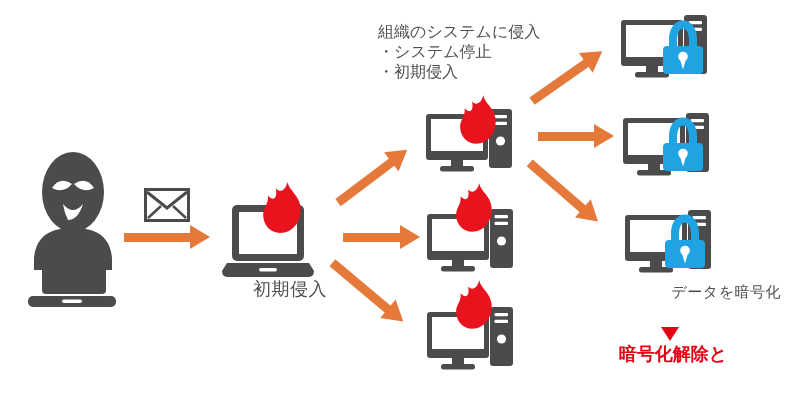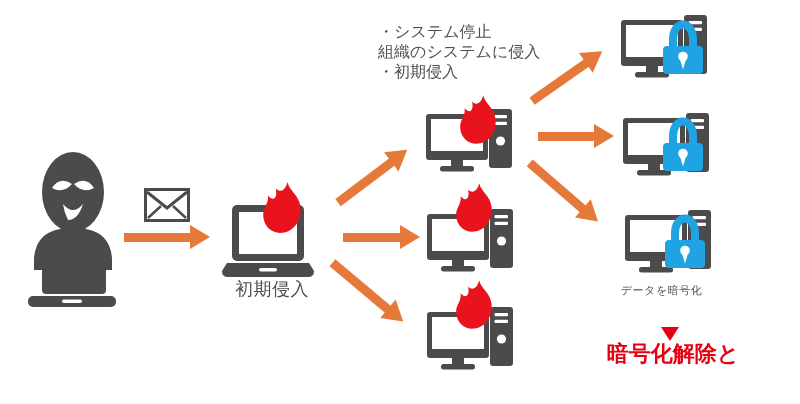--- a/index.html
+++ b/index.html
@@ -24,30 +24,30 @@
   .arrow::before{
     content:"";position:absolute;left:0;right:19px;top:7.5px;bottom:7.5px;
     background:var(--arrow-orange);
   }
   .arrow::after{
     content:"";position:absolute;right:0;top:0;width:0;height:0;
     border-top:12px solid transparent;border-bottom:12px solid transparent;
     border-left:20px solid var(--arrow-orange);
   }
   .label{
-    position:absolute;color:var(--label-gray);text-align:center;
+    position:absolute;color:var(--label-gray);text-align:right;
     letter-spacing:0.5px;
   }
   .toptext{
     position:absolute;left:378px;top:22px;color:var(--label-gray);
     font-size:16px;line-height:20px;white-space:nowrap;
   }
   .ransom{
     position:absolute;left:563px;top:344px;width:220px;text-align:center;
-    color:var(--ransom-red);font-weight:bold;font-size:22px;line-height:20px;
+    color:var(--ransom-red);font-weight:bold;font-size:18px;line-height:20px;
     white-space:nowrap;
   }
   .tri-down{
     position:absolute;left:661px;top:327px;width:0;height:0;
     border-left:9px solid transparent;border-right:9px solid transparent;
     border-top:14px solid var(--ransom-red);
   }
 </style>
 </head>
 <body>
@@ -85,22 +85,22 @@
     <rect x="17" y="7" width="58" height="42" fill="#fff"></rect>
     <path d="M5,58 L87,58 L92,66 Q92,72 86,72 L6,72 Q0,72 0,66 Z" fill="currentColor"></path>
     <rect x="37" y="63" width="18" height="3.5" rx="1.75" fill="#fff"></rect>
   </svg>
   <svg class="abs flame" style="left:262px;top:182px;" width="40" height="52" viewBox="0 0 40 52">
     <path d="M25.5,0 C27,8.5 37.5,13.5 38.5,25 C39.7,39 31.5,49.5 20.5,50.8 C9.5,52 1.5,44 1.2,33.5 C1,25.5 6.8,22.3 6,13.5 C10.8,19.2 15.8,17.5 13.8,6.5 C18.5,11.5 23.5,8 25.5,0 Z" fill="currentColor"></path>
   </svg>
   <div class="label" style="left:217px;top:277px;width:110px;font-size:18px;">初期侵入</div>
 
   <div class="toptext">
+    <div>組織のシステムに侵入</div>
     <div>・システム停止</div>
-    <div>組織のシステムに侵入</div>
     <div>・初期侵入</div>
   </div>
 
   <svg class="abs icon-gray" style="left:426px;top:106px;" width="88" height="66" viewBox="0 0 88 66">
     <rect x="63" y="3" width="23" height="59" rx="3" fill="currentColor"></rect>
     <rect x="67.5" y="9" width="13.5" height="3.2" rx="1" fill="#fff"></rect>
     <rect x="67.5" y="15.8" width="13.5" height="3.2" rx="1" fill="#fff"></rect>
     <circle cx="74.5" cy="35" r="4.6" fill="#fff"></circle>
     <rect x="0" y="8" width="62" height="46" rx="3" fill="currentColor"></rect>
     <rect x="5" y="13" width="52" height="32" fill="#fff"></rect>
@@ -180,20 +180,20 @@
     <rect x="25" y="54" width="12" height="7" fill="currentColor"></rect>
     <rect x="14" y="60" width="34" height="5.5" rx="2.5" fill="currentColor"></rect>
   </svg>
   <svg class="abs lock" style="left:662px;top:214px;" width="46" height="56" viewBox="0 0 46 56">
     <path d="M13,30 L13,19 C13,10.5 17.5,4.5 23,4.5 C28.5,4.5 33,10.5 33,19 L33,30" fill="none" stroke="currentColor" stroke-width="8"></path>
     <rect x="3" y="26" width="40" height="28" rx="4" fill="currentColor"></rect>
     <circle cx="23" cy="36.5" r="4.8" fill="#fff"></circle>
     <polygon points="20,39.5 26,39.5 23,49.5" fill="#fff"></polygon>
   </svg>
 
-  <div class="label" style="left:584px;top:283px;width:155px;font-size:11px;">データを暗号化</div>
+  <div class="label" style="left:626px;top:283px;width:155px;font-size:15px;">データを暗号化</div>
 
   <div class="tri-down"></div>
   <div class="ransom">
     <div>暗号化解除と</div>
   </div>
 
 </div>
 
 </body></html>

